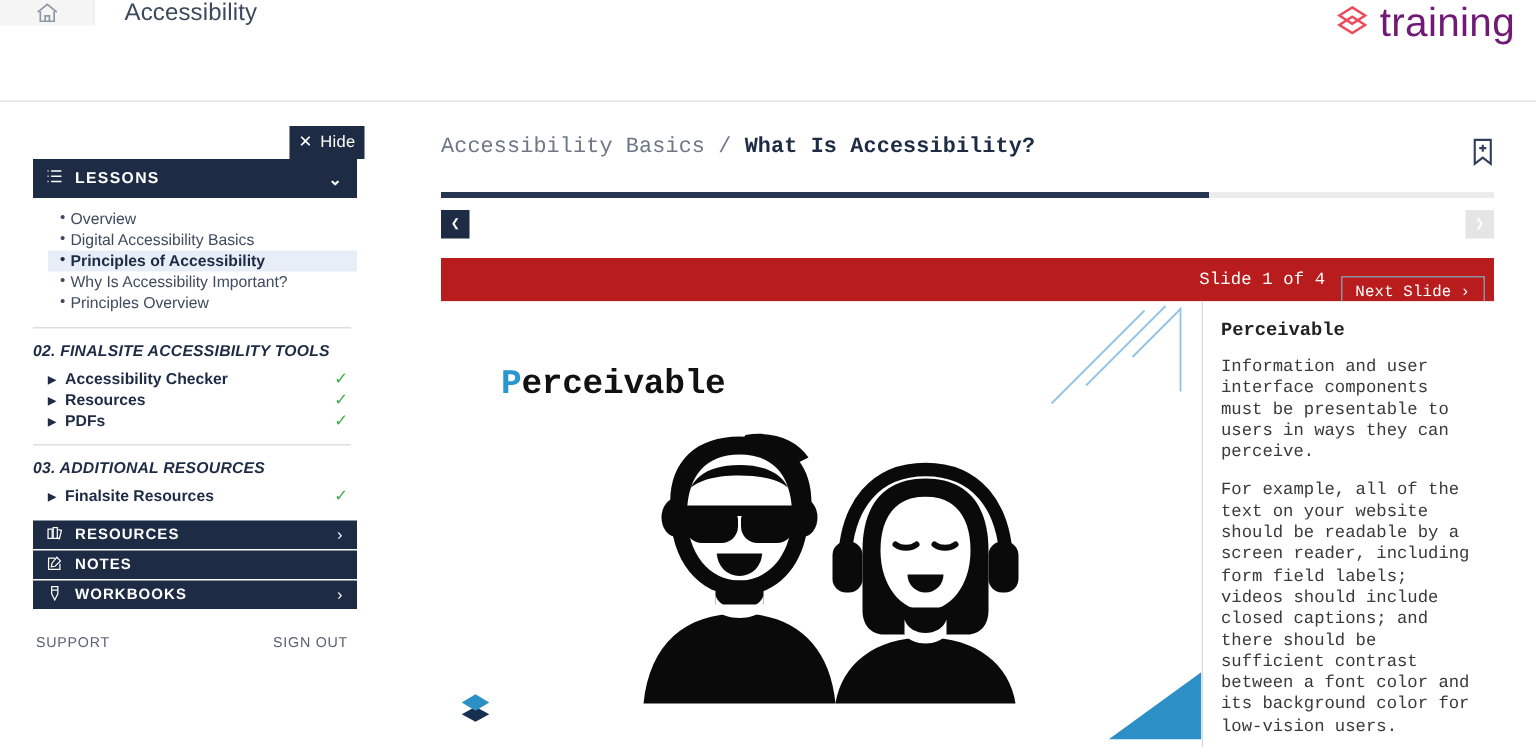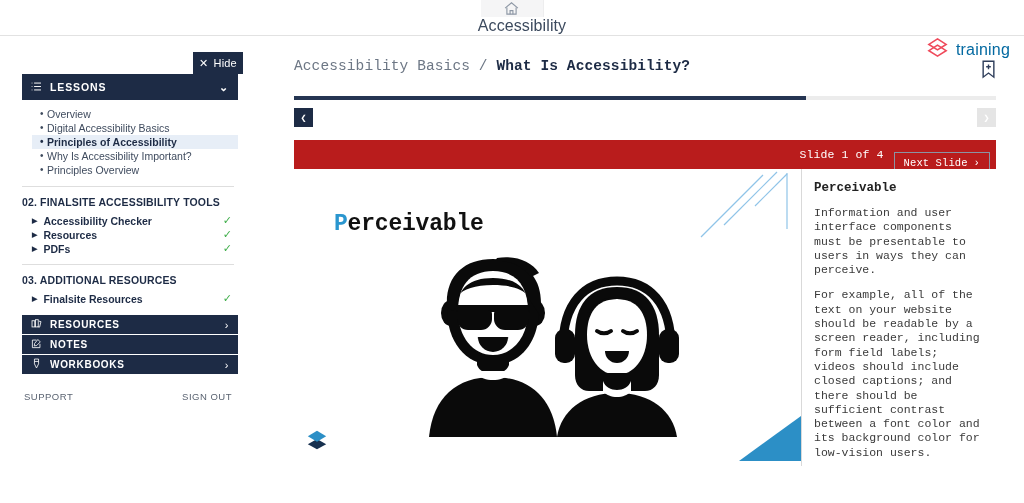--- a/index.html
+++ b/index.html
@@ -8,27 +8,26 @@
     width: 1024px;
     height: 503px;
     background: #ffffff;
     font-family: "Liberation Sans", sans-serif;
     overflow: hidden;
     position: relative;
   }
 
   
   .topbar {
-    height: 36px;
+    height: 68px;
     background: #ffffff;
     display: flex;
-    align-items: center;
+    align-items: flex-start;
     border-bottom: 1px solid #e2e2e2;
     position: relative;
-    flex-direction: column;
   }
   .home-cell {
     width: 63px;
     background: #f5f5f6;
     display: flex;
     align-items: center;
     justify-content: center;
     border-right: 1px solid #ededee;
   }
   .home-cell svg { display: block; }
@@ -47,22 +46,22 @@
     padding-right: 14px;
     gap: 6px;
   }
   .brand-mark { display: block; }
   .brand-name {
     font-size: 21px;
     color: #4a4a4a;
     letter-spacing: .6px;
   }
   .brand-sub {
-    font-size: 16px;
-    color: #0369a1;
+    font-size: 27px;
+    color: #701a75;
     letter-spacing: .2px;
   }
 
   
   .body-wrap { display: flex; height: 451px; position: relative; }
 
   
   .sidebar {
     width: 250px;
     padding: 16px 12px 0 22px;
@@ -130,20 +129,21 @@
     border-top: 1px solid #dedede;
     margin: 9px 4px 0 0;
   }
 
   .section-title {
     font-size: 10.5px;
     font-weight: bold;
     color: #1d2b45;
     letter-spacing: .15px;
     margin: 9px 0 6px 0;
+    font-style: italic;
   }
   .section-item {
     display: flex;
     align-items: center;
     font-size: 10.5px;
     font-weight: bold;
     color: #1d2b45;
     padding-left: 10px;
     height: 13px;
     margin-bottom: 1px;

